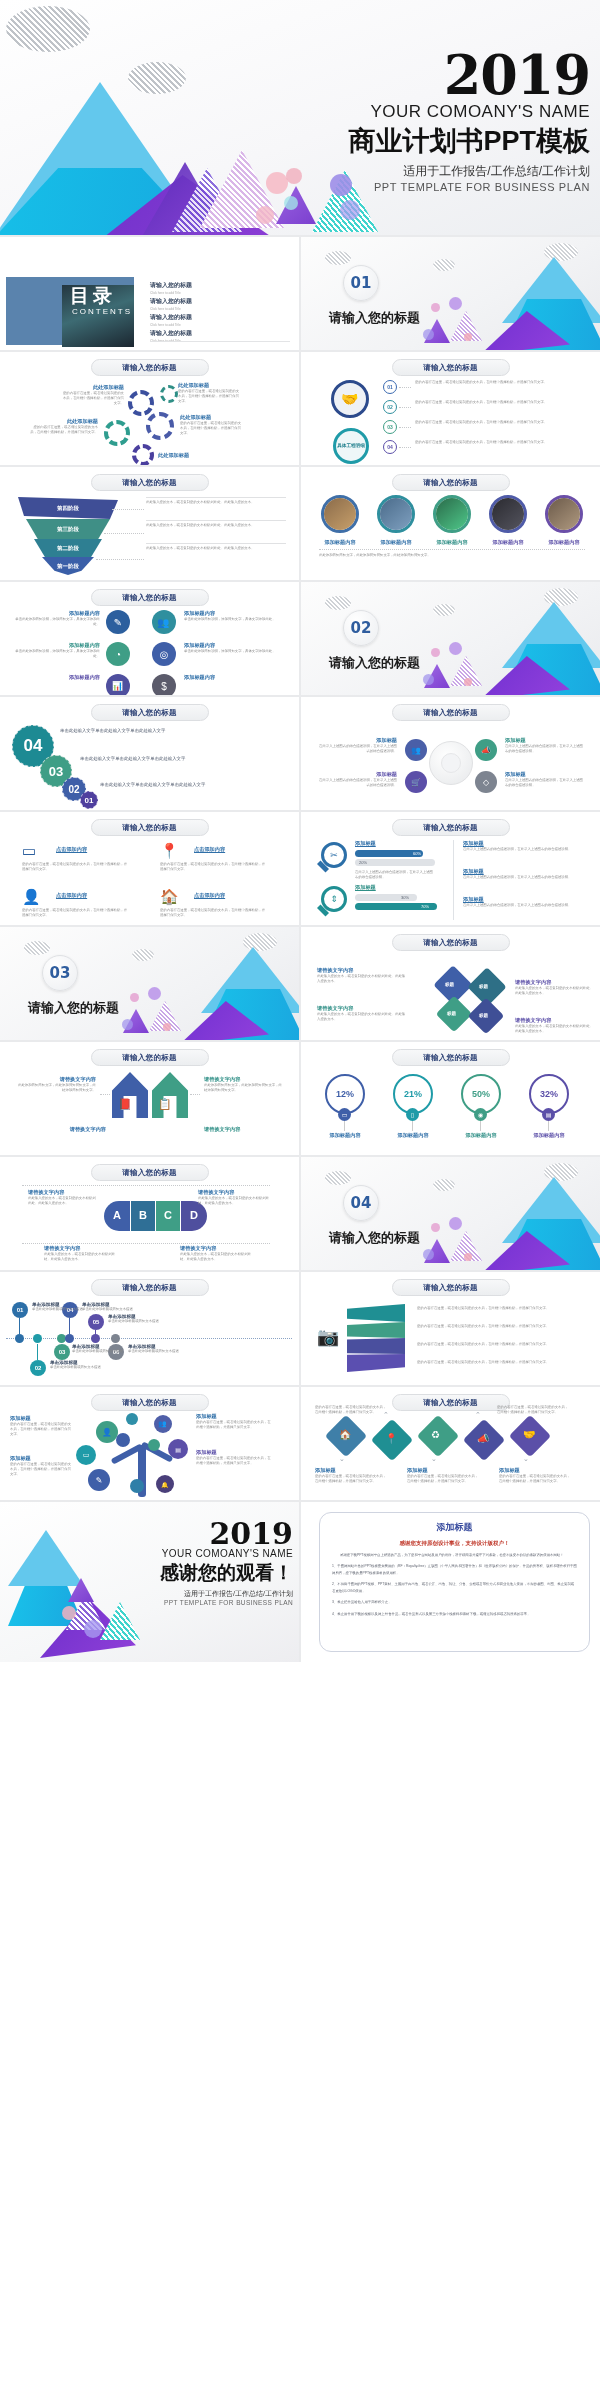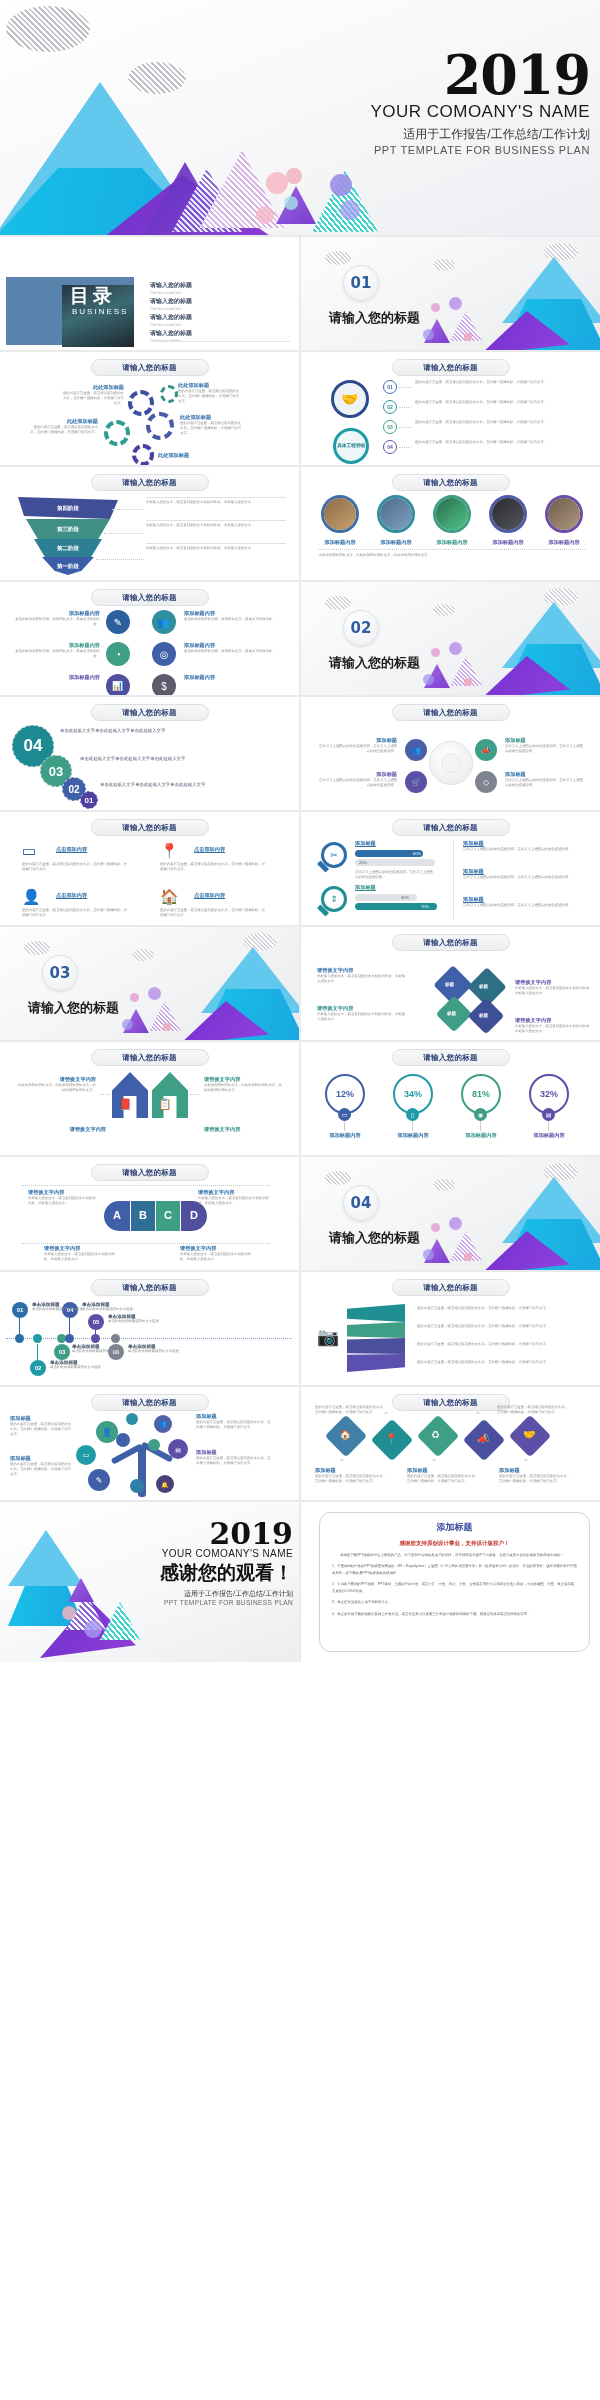--- a/index.html
+++ b/index.html
@@ -224,33 +224,34 @@
     <div class="tri-small-purple"></div>
     <div class="dot d1"></div>
     <div class="dot d2"></div>
     <div class="dot d3"></div>
     <div class="dot d4"></div>
     <div class="dot d5"></div>
     <div class="dot d6"></div>
     <div class="txt">
       <div class="year">2019</div>
       <div class="company">YOUR COMOANY'S NAME</div>
+      <div class="maintitle">商业计划书PPT模板</div>
       <div class="sub1">适用于工作报告/工作总结/工作计划</div>
       <div class="sub2">PPT TEMPLATE FOR BUSINESS PLAN</div>
     </div>
   </div>
 
   <div class="grid">
 
     <div class="row">
       <div class="slide contents">
         <div class="cbox"></div>
         <div class="cimg"></div>
         <div class="cmu">目录</div>
-        <div class="cen">BUSINESS</div>
+        <div class="cen">CONTENTS</div>
         <div class="citem" style="top:44px">
             <div class="cit">请输入您的标题</div>
             <div class="cie">Click here to add Title</div>
           </div>
         <div class="citem" style="top:60px">
             <div class="cit">请输入您的标题</div>
             <div class="cie">Click here to add Title</div>
           </div>
         <div class="citem" style="top:76px">
             <div class="cit">请输入您的标题</div>
@@ -582,23 +583,23 @@
           </div>
         <div style="position:absolute;left:204px;top:84px;width:80px">
           <div class="tinyhead teal">请替换文字内容</div>
           </div>
       </div>
 
       <div class="slide">
         <div class="pill">请输入您的标题</div>
         <div class="ring" style="left:24px;top:32px;border-color:#3f5fa8;color:#3f5fa8">12%</div>
         <div class="ringbadge" style="left:37px;top:66px;background:#3f5fa8;color:#fff;font-size:6px">▭</div>
-        <div class="ring" style="left:92px;top:32px;border-color:#1f9ba8;color:#1f9ba8">34%</div>
+        <div class="ring" style="left:92px;top:32px;border-color:#1f9ba8;color:#1f9ba8">21%</div>
         <div class="ringbadge" style="left:105px;top:66px;background:#1f9ba8;color:#fff;font-size:6px">▯</div>
-        <div class="ring" style="left:160px;top:32px;border-color:#3f9e86;color:#3f9e86">81%</div>
+        <div class="ring" style="left:160px;top:32px;border-color:#3f9e86;color:#3f9e86">50%</div>
         <div class="ringbadge" style="left:173px;top:66px;background:#3f9e86;color:#fff;font-size:6px">◉</div>
         <div class="ring" style="left:228px;top:32px;border-color:#5b4fa8;color:#5b4fa8">32%</div>
         <div class="ringbadge" style="left:241px;top:66px;background:#5b4fa8;color:#fff;font-size:6px">▤</div>
         <div class="sq" style="left:43px;top:79px;width:1px;height:10px;background:#ccc"></div>
         <div class="sq" style="left:111px;top:79px;width:1px;height:10px;background:#ccc"></div>
         <div class="sq" style="left:179px;top:79px;width:1px;height:10px;background:#ccc"></div>
         <div class="sq" style="left:247px;top:79px;width:1px;height:10px;background:#ccc"></div>
         <div class="tinyhead" style="position:absolute;left:14px;top:90px;width:60px;text-align:center">添加标题内容</div>
         <div class="tinyhead" style="position:absolute;left:82px;top:90px;width:60px;text-align:center">添加标题内容</div>
         <div class="tinyhead teal" style="position:absolute;left:150px;top:90px;width:60px;text-align:center">添加标题内容</div>

